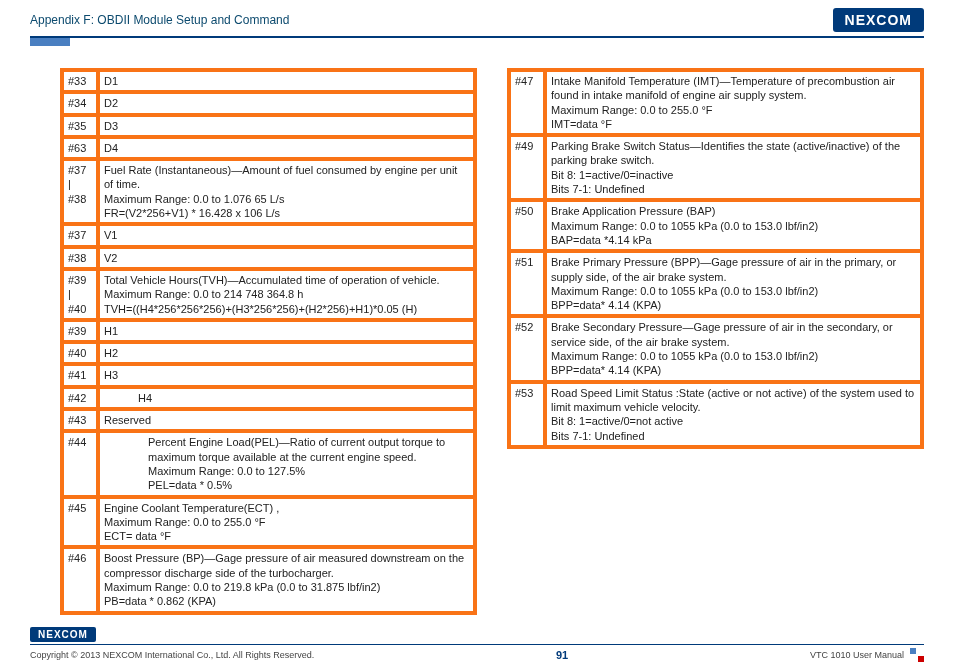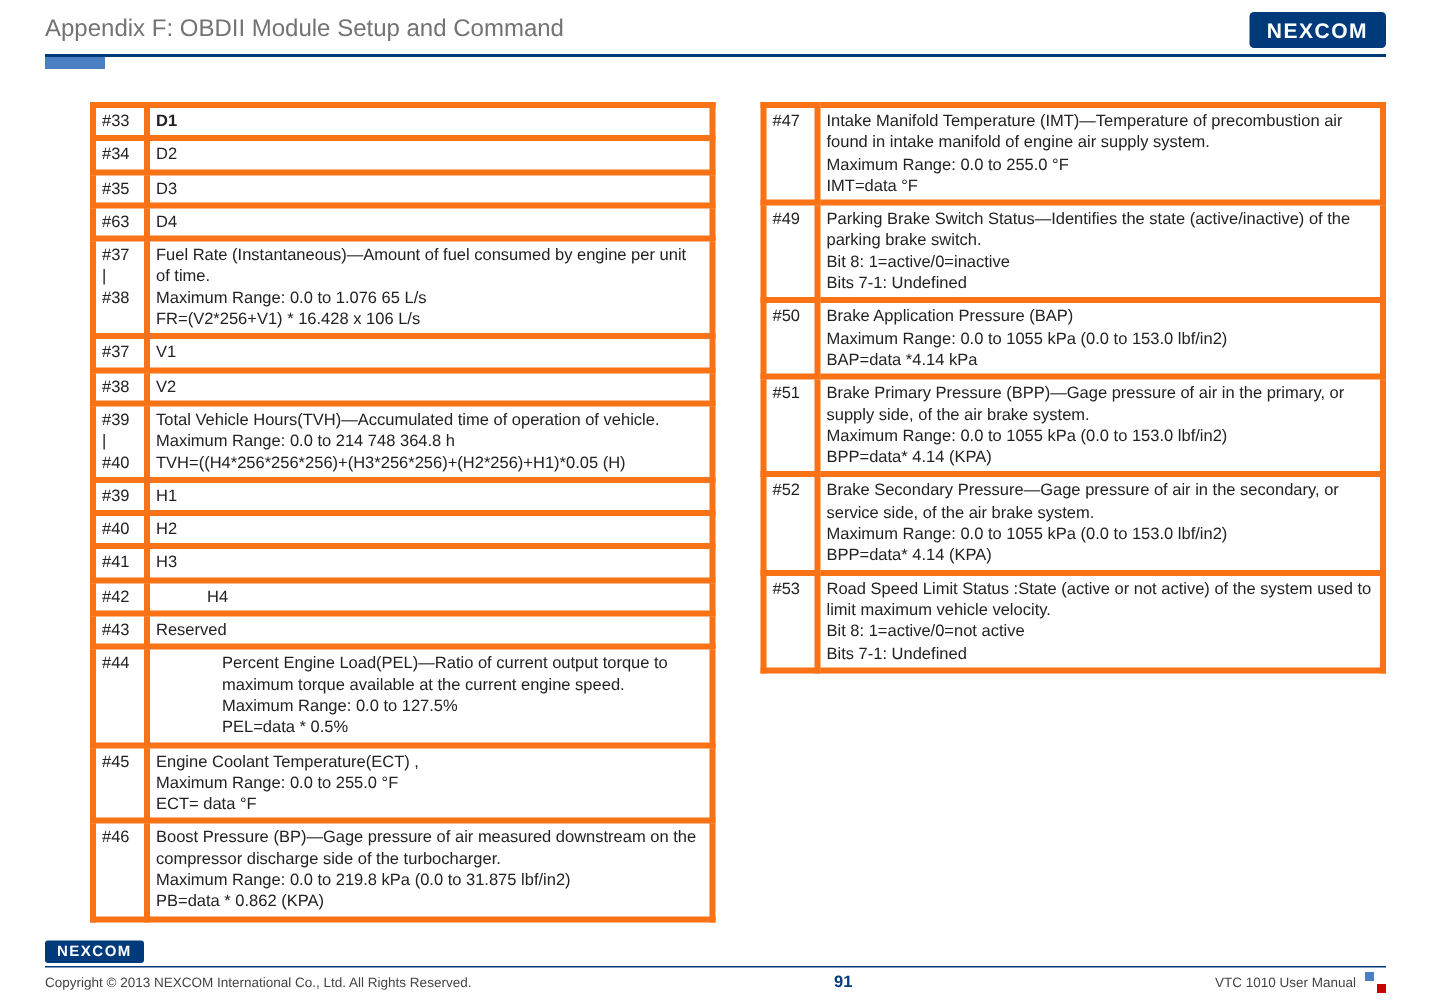--- a/index.html
+++ b/index.html
@@ -12,22 +12,22 @@
     height: 672px;
     position: relative;
   }
   .header {
     display: flex;
     justify-content: space-between;
     align-items: center;
     padding: 8px 30px 4px 30px;
   }
   .header-title {
-    font-size: 16px;
-    color: #737373;
+    font-size: 12px;
+    color: #0c4a6e;
   }
   .logo {
     background: #003a7a;
     color: #fff;
     font-weight: bold;
     font-size: 14px;
     padding: 4px 12px;
     border-radius: 3px;
     letter-spacing: 1px;
     display: flex;
@@ -115,21 +115,21 @@
   <div class="logo">NEXCOM</div>
 </div>
 <div class="hr-top"></div>
 
 <div class="content">
   <div class="col">
     <table>
         <tbody id="left-body">
           <tr>
             <td class="idx" style="white-space: pre-line;">#33</td>
-            <td style="white-space: pre-line; font-weight: bold;">D1</td>
+            <td style="white-space: pre-line;">D1</td>
           </tr>
           <tr>
             <td class="idx" style="white-space: pre-line;">#34</td>
             <td style="white-space: pre-line;">D2</td>
           </tr>
           <tr>
             <td class="idx" style="white-space: pre-line;">#35</td>
             <td style="white-space: pre-line;">D3</td>
           </tr>
           <tr>

